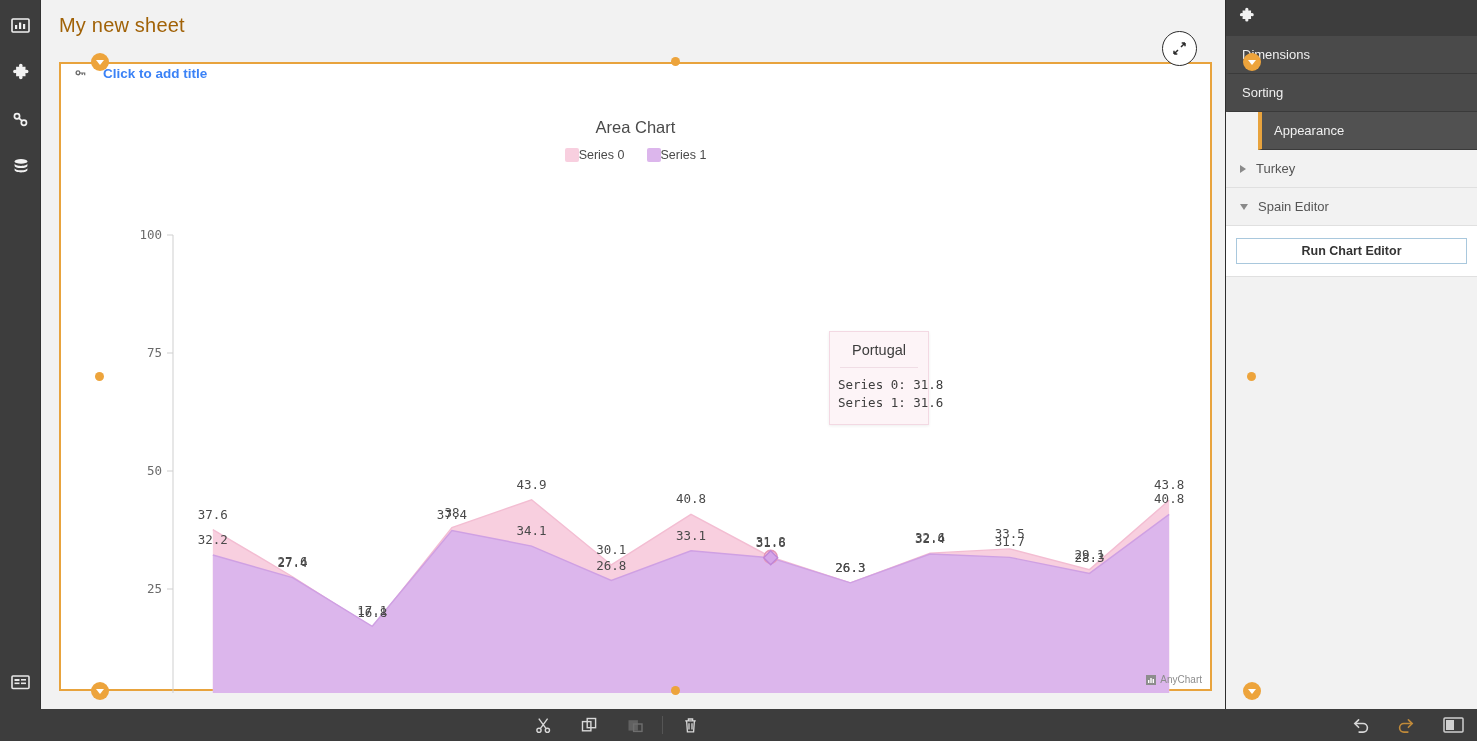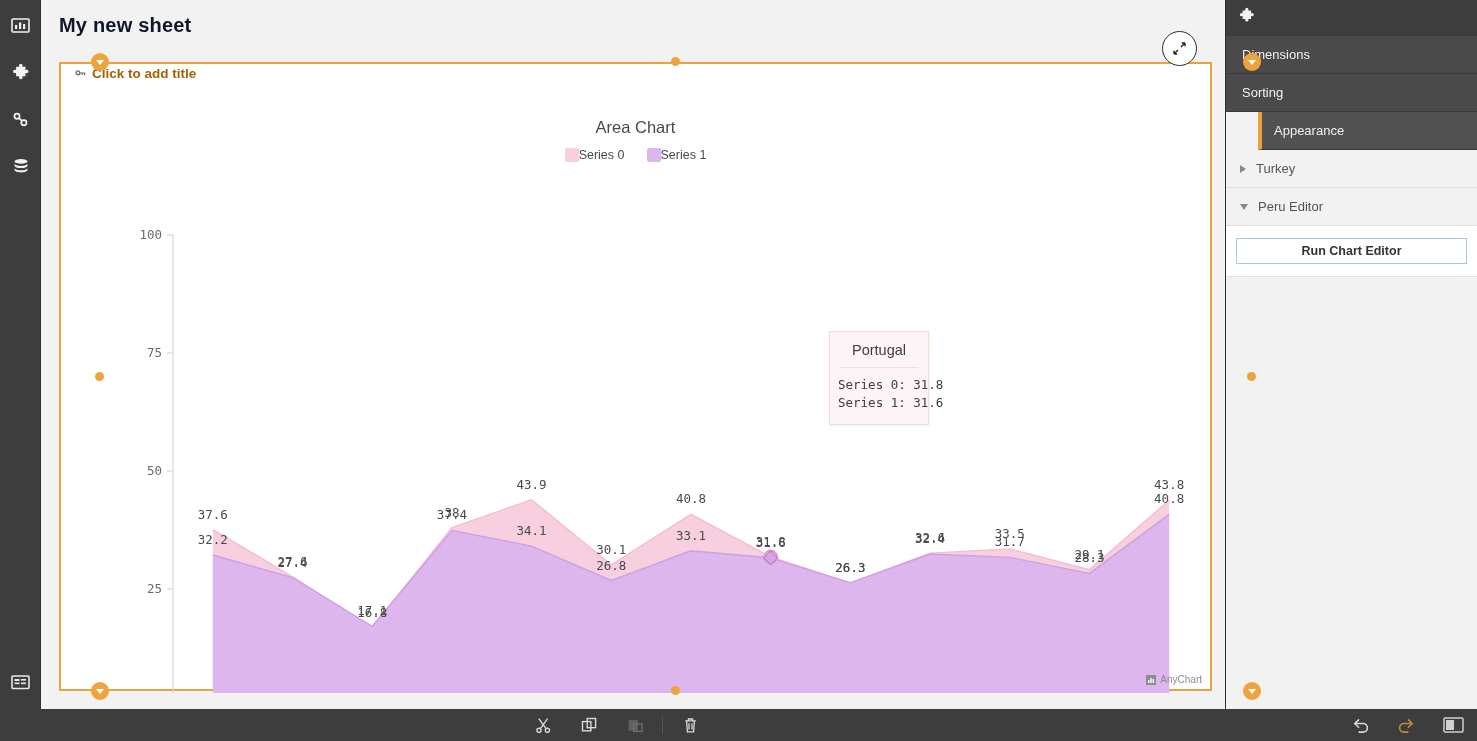--- a/index.html
+++ b/index.html
@@ -23,21 +23,21 @@
   .rail-icon svg { display: block; }
   #rail-bottom { position: absolute; left: 0; bottom: 8px; width: 41px; }
 
   
   #sheet {
     position: absolute; left: 41px; top: 0; width: 1184px; height: 709px;
     background: #f2f2f2;
   }
   #sheet-title {
     position: absolute; left: 18px; top: 14px;
-    font-size: 20px; color: #0f172a; font-weight: 700; letter-spacing: .2px;
+    font-size: 20px; color: #a16207; font-weight: 400; letter-spacing: .2px;
   }
   
   #object {
     position: absolute; left: 18px; top: 62px; width: 1153px; height: 629px;
     background: #ffffff;
     border: 2px solid #e8a33d;
   }
   
   .handle {
     position: absolute; width: 18px; height: 18px; border-radius: 50%;
@@ -53,22 +53,22 @@
   #h-tr { left: 1202px; top: 53px; }
   #h-bl { left: 50px; top: 682px; }
   #h-br { left: 1202px; top: 682px; }
   #h-tc { left: 630px; top: 57px; }
   #h-bc { left: 630px; top: 686px; }
   #h-lc { left: 54px; top: 372px; }
   #h-rc { left: 1206px; top: 372px; }
 
   #obj-title {
     position: absolute; left: 14px; top: 2px;
-    font-size: 13.5px; font-weight: bold; color: #a16207;
-    display: flex; align-items: center; gap: 5px;
+    font-size: 13.5px; font-weight: bold; color: #3b82f6;
+    display: flex; align-items: center; gap: 16px;
   }
   #obj-title .drag-ico { color:#6b6b6b; display:flex; }
 
   #expand-btn {
     position: absolute; right: 13px; top: -33px;
     width: 35px; height: 35px; border-radius: 50%;
     border: 1.4px solid #2b2b2b; background: #ffffff;
     display: flex; align-items: center; justify-content: center;
     z-index: 45;
   }
@@ -380,21 +380,21 @@
           <span>Appearance</span>
         </div>
       </div>
     <div id="panel-sections">
         <div class="panel-section">
           <span class="caret right"></span>
           <span>Turkey</span>
         </div>
         <div class="panel-section">
           <span class="caret down"></span>
-          <span>Peru Editor</span>
+          <span>Spain Editor</span>
         </div>
         <div id="run-editor-wrap"><button id="run-editor-btn">Run Chart Editor</button></div>
       </div>
   </div>
 
   <div id="bottom-bar">
     <div id="bottom-left-spacer"></div>
 
     <div class="tool-btn">
       <svg width="19" height="19" viewBox="0 0 19 19">

